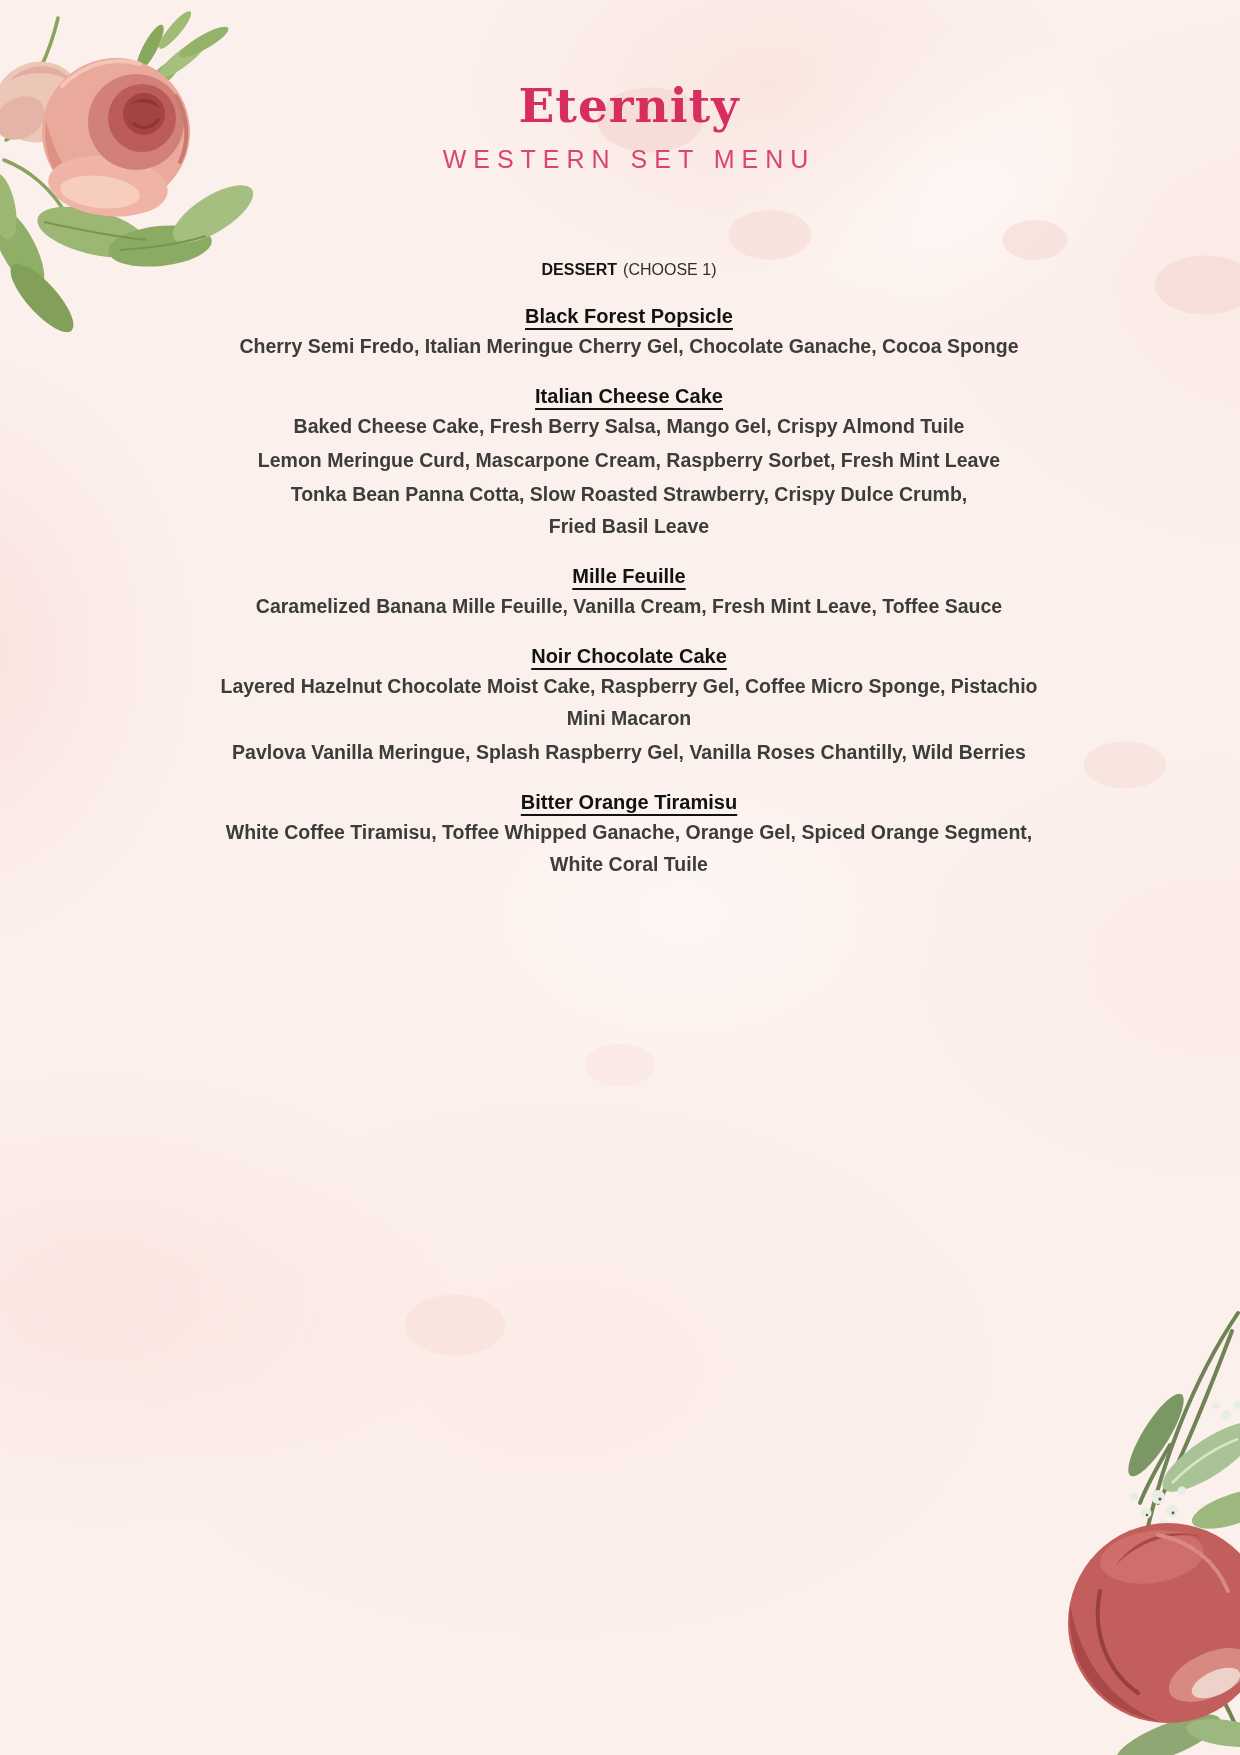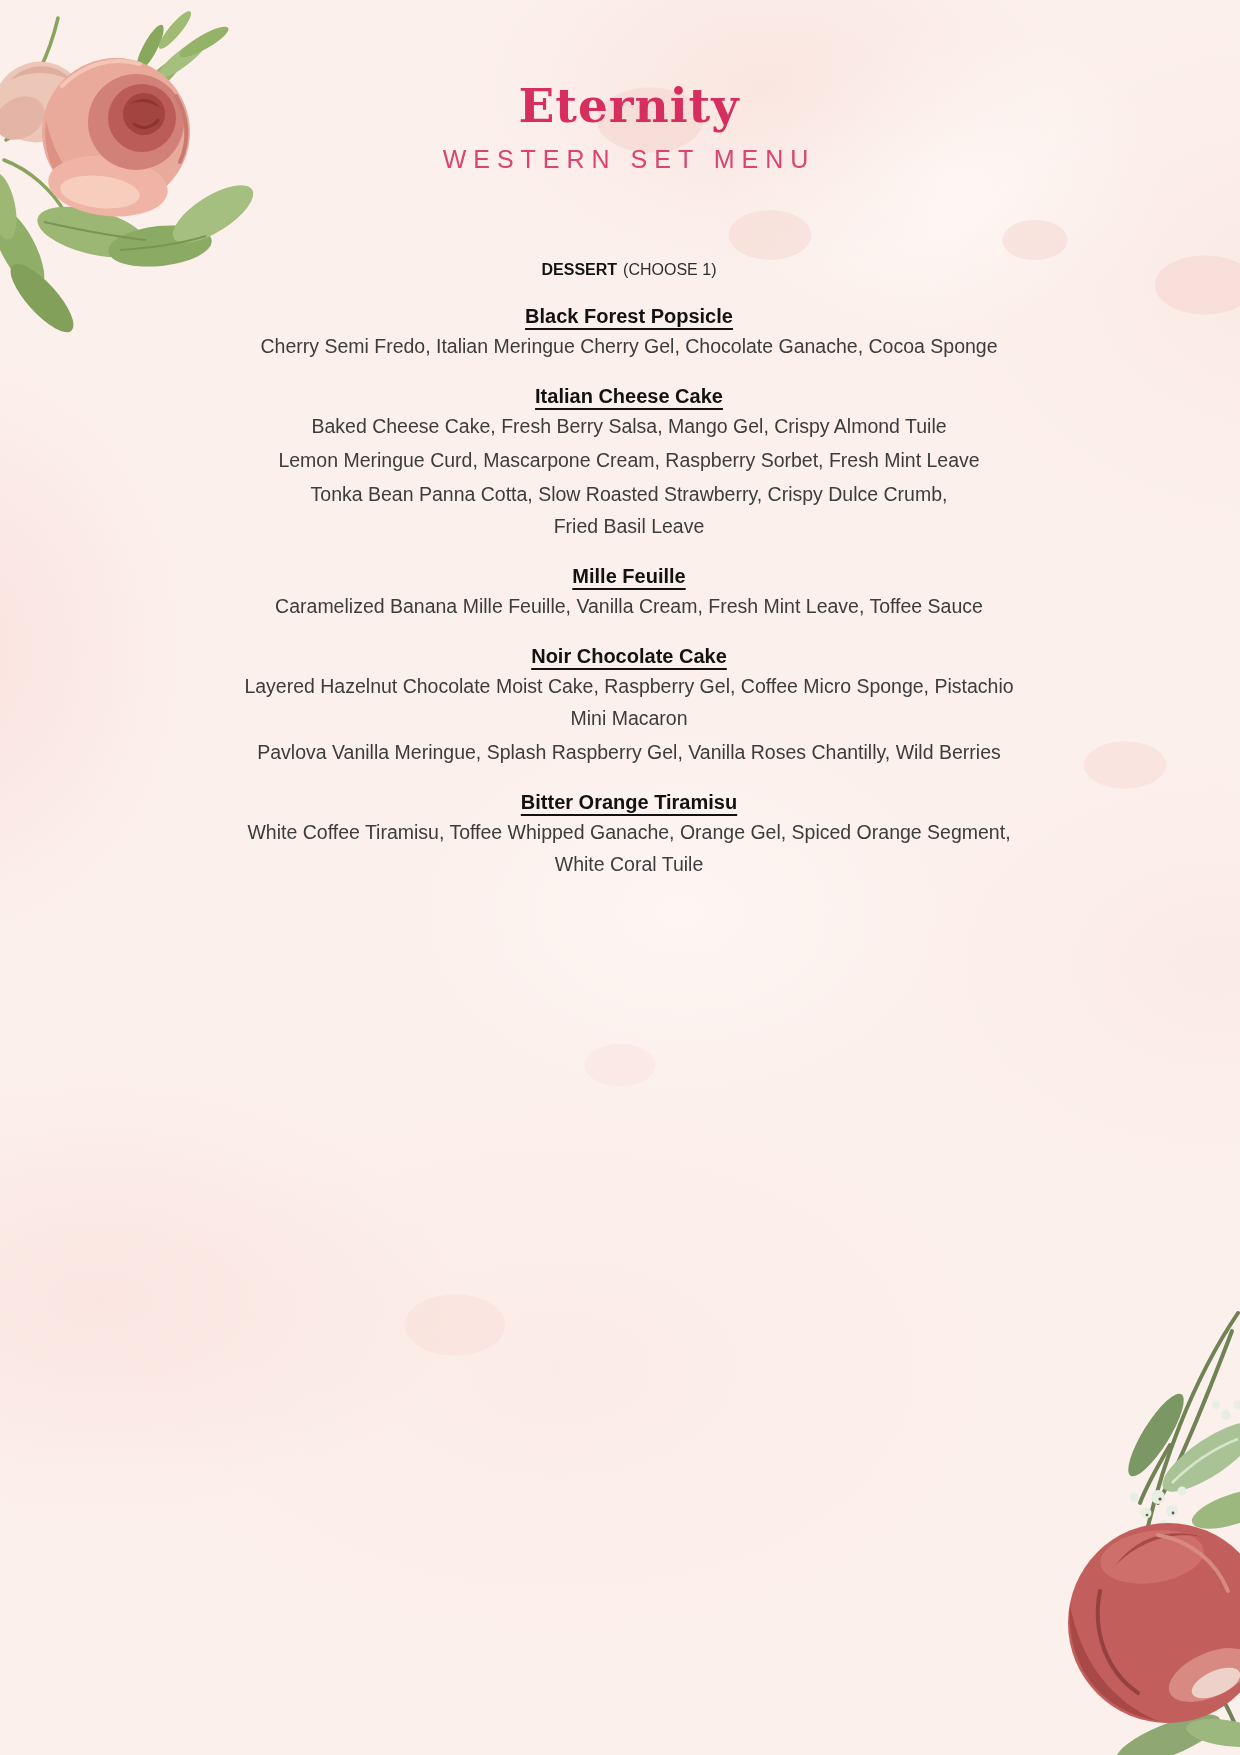--- a/index.html
+++ b/index.html
@@ -62,20 +62,21 @@
     font-weight:700;color:#121212;
     text-decoration:underline;
     text-decoration-thickness:2px;
     text-underline-offset:5px;
   }
   .menu-item .item-desc{
     margin-top:2px;
     font-size:19.5px;line-height:32px;
     color:#3c3c3c;
     white-space:pre-line;
+    font-weight:bold;
   }
   .flower-tl{position:absolute;top:0;left:0;width:300px;height:345px;}
   .flower-br{position:absolute;right:0;bottom:0;width:320px;height:520px;}
 </style>
 </head>
 <body>
 
 <div class="page">
 
   <svg class="flower-tl" viewBox="0 0 300 345" aria-hidden="true">

